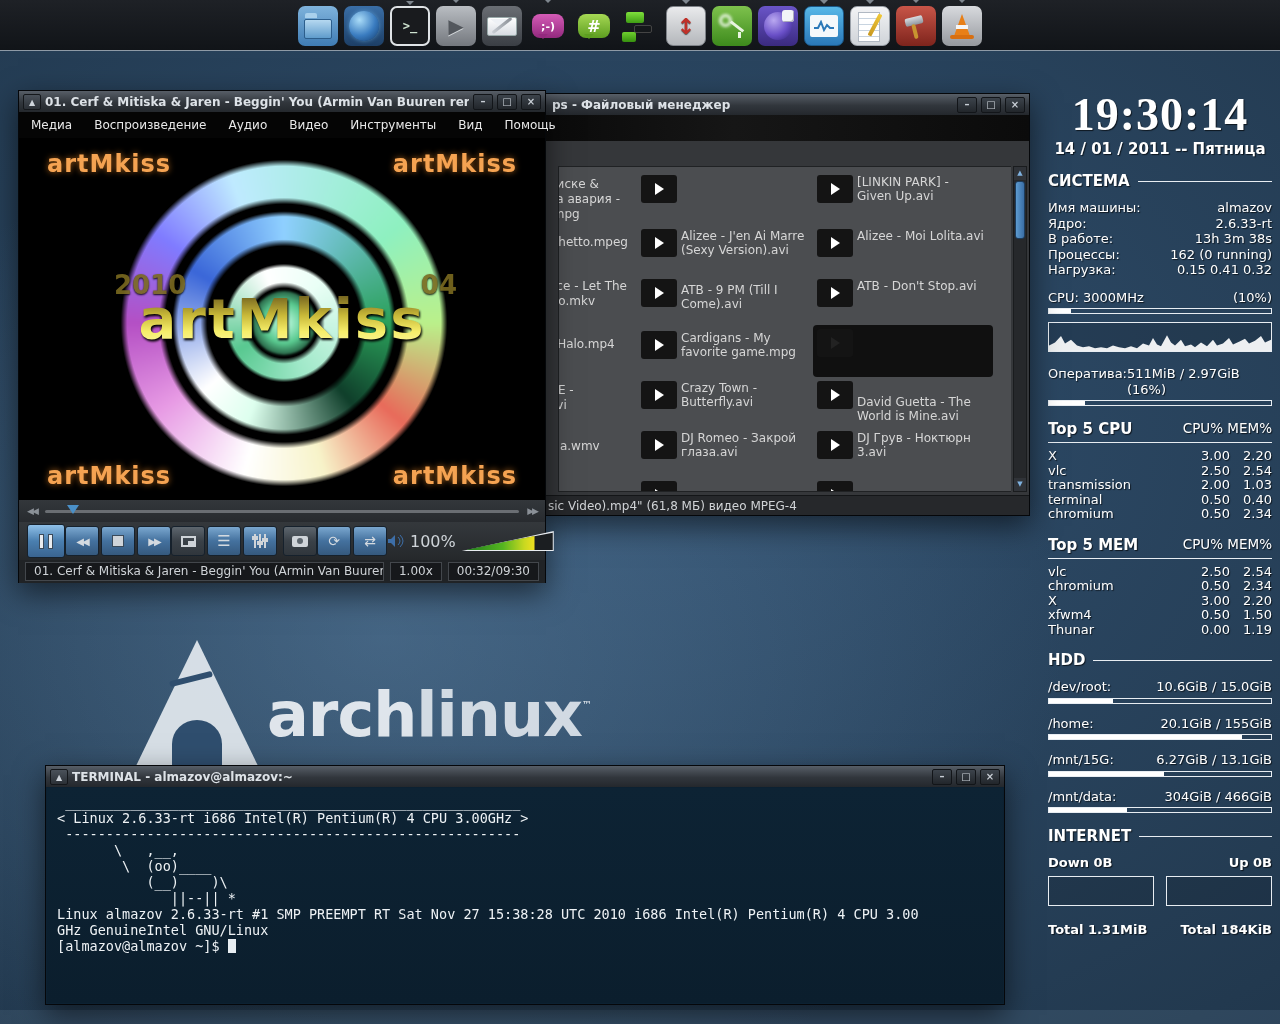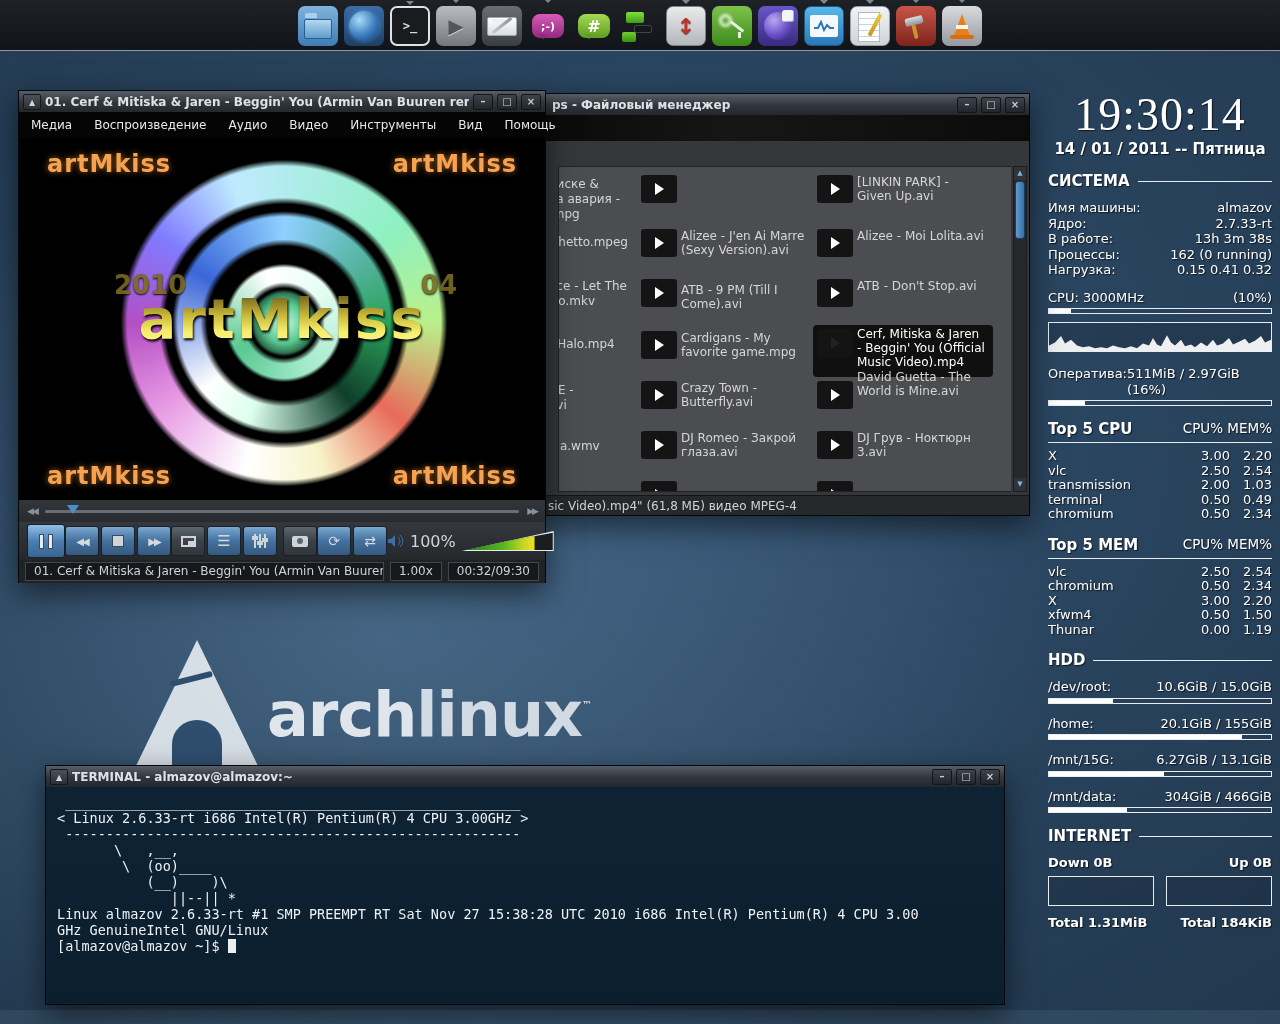--- a/index.html
+++ b/index.html
@@ -162,21 +162,21 @@
   .term { left:45px; top:765px; width:960px; height:240px; background:#0c2132; z-index:25; }
   .term .titlebar { background:linear-gradient(#49505a,#2b3036 55%,#222categ629); }
   .term-body { position:absolute; left:1px; top:22px; right:1px; bottom:1px; background:linear-gradient(#0d2334,#0b1e2d);
     color:#eef2f5; font-family:"DejaVu Sans Mono",monospace; font-size:13.5px; line-height:16px; padding:6px 10px; }
   .term-body div { white-space:pre; }
   .cursor { display:inline-block; width:8px; height:14px; background:#e8eef2; vertical-align:-2px; }
 
   
   .conky { position:absolute; left:1048px; top:92px; width:224px; color:#ffffff; font-size:13px;
     text-shadow:1px 1px 1px rgba(0,0,0,.65); }
-  .ck-time { font-family:"Liberation Serif",serif; font-weight:normal; font-size:46px; letter-spacing:1px; text-align:center; line-height:46px; }
+  .ck-time { font-family:"Liberation Serif",serif; font-weight:bold; font-size:46px; letter-spacing:1px; text-align:center; line-height:46px; }
   .ck-date { font-weight:bold; font-size:15px; text-align:center; margin-top:2px; }
   .ck-h { display:flex; align-items:center; font-weight:bold; font-size:15px; margin-top:14px; }
   .ck-h::after { content:""; flex:1; border-top:1px solid #e8edf2; margin-left:8px; }
   .ck-row { display:flex; justify-content:space-between; line-height:15.5px; }
   .ck-bar { height:6px; border:1px solid #e8edf2; margin-top:3px; }
   .ck-bar i { display:block; height:100%; background:#ffffff; }
   .ck-tophdr { display:flex; justify-content:space-between; font-size:13.5px; margin-top:14px; padding-bottom:4px; border-bottom:1px solid #e8edf2; }
   .ck-prow { display:flex; line-height:14.5px; }
   .ck-prow .n { flex:1; } .ck-prow .c, .ck-prow .m { width:42px; text-align:right; }
   .ck-netrow { display:flex; justify-content:space-between; font-weight:bold; }
@@ -314,23 +314,22 @@
 
     <div class="film" style="left:258px; top:8px;"><span class="inner"></span></div>
     <div class="fitem-label" style="left:298px; top:8px;">[LINKIN PARK] - Given Up.avi</div>
     <div class="film" style="left:258px; top:62px;"><span class="inner"></span></div>
     <div class="fitem-label" style="left:298px; top:62px;">Alizee - Moi Lolita.avi</div>
     <div class="film" style="left:258px; top:112px;"><span class="inner"></span></div>
     <div class="fitem-label" style="left:298px; top:112px;">ATB - Don't Stop.avi</div>
 
     <div class="sel-bg" style="left:254px; top:158px; width:180px; height:52px;"></div>
     <div class="film dark" style="left:258px; top:162px;"><span class="inner"></span></div>
-    <div class="fitem-label sel-text" style="left:298px; top:160px;">Cerf, Mitiska &amp; Jaren - Beggin' You (Official Music Video).mp4</div>
     <div class="film" style="left:258px; top:214px;"><span class="inner"></span></div>
-    <div class="fitem-label" style="left:298px; top:203px;">David Guetta - The World is Mine.avi</div>
+    <div class="fitem-label" style="left:298px; top:228px;">David Guetta - The World is Mine.avi</div>
     <div class="film" style="left:258px; top:264px;"><span class="inner"></span></div>
     <div class="fitem-label" style="left:298px; top:264px;">DJ Грув - Ноктюрн 3.avi</div>
     <div class="film" style="left:258px; top:314px;"><span class="inner"></span></div>
   </div>
 
   <div class="fm-scroll">
     <span class="up">▲</span>
     <span class="thumb"></span>
     <span class="down">▼</span>
   </div>
@@ -457,21 +456,21 @@
   <div class="ck-date">14 / 01 / 2011 -- Пятница</div>
 
   <div class="ck-h">СИСТЕМА</div>
   <div style="height:10px"></div>
   <div class="ck-row">
       <span>Имя машины:</span>
       <span>almazov</span>
     </div>
   <div class="ck-row">
       <span>Ядро:</span>
-      <span>2.7.33-rt</span>
+      <span>2.6.33-rt</span>
     </div>
   <div class="ck-row">
       <span>В работе:</span>
       <span>13h 3m 38s</span>
     </div>
   <div class="ck-row">
       <span>Процессы:</span>
       <span>162 (0 running)</span>
     </div>
   <div class="ck-row">
@@ -516,21 +515,21 @@
       <span class="m">2.54</span>
     </div>
   <div class="ck-prow">
       <span class="n">transmission</span>
       <span class="c">2.00</span>
       <span class="m">1.03</span>
     </div>
   <div class="ck-prow">
       <span class="n">terminal</span>
       <span class="c">0.50</span>
-      <span class="m">0.49</span>
+      <span class="m">0.40</span>
     </div>
   <div class="ck-prow">
       <span class="n">chromium</span>
       <span class="c">0.50</span>
       <span class="m">2.34</span>
     </div>
 
   <div class="ck-tophdr">
       <span style="font-weight:bold; font-size:15px;">Top 5 MEM</span>
       <span>CPU% MEM%</span>
@@ -596,19 +595,19 @@
   <div class="ck-h">INTERNET</div>
   <div style="height:10px"></div>
   <div class="ck-netrow">
       <span>Down 0B</span>
       <span>Up 0B</span>
     </div>
   <div class="ck-netrow" style="margin-top:6px">
       <span class="ck-netbox"></span>
       <span class="ck-netbox"></span>
     </div>
-  <div class="ck-netrow" style="margin-top:9px">
+  <div class="ck-netrow" style="margin-top:16px">
       <span>Total 1.31MiB</span>
       <span>Total 184KiB</span>
     </div>
 </div>
 
 <div class="bottom-glow"></div>
 
 </body></html>

